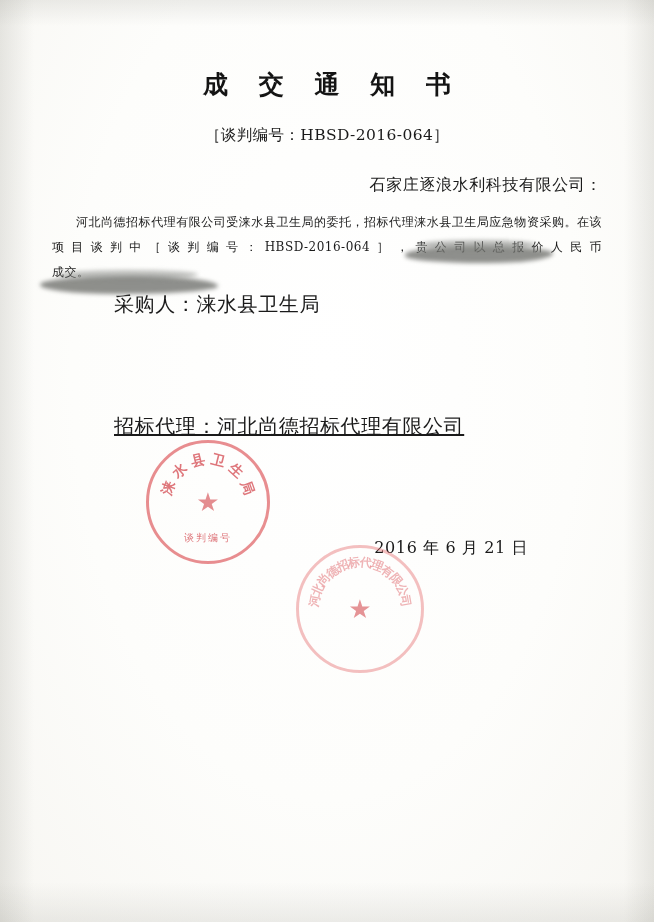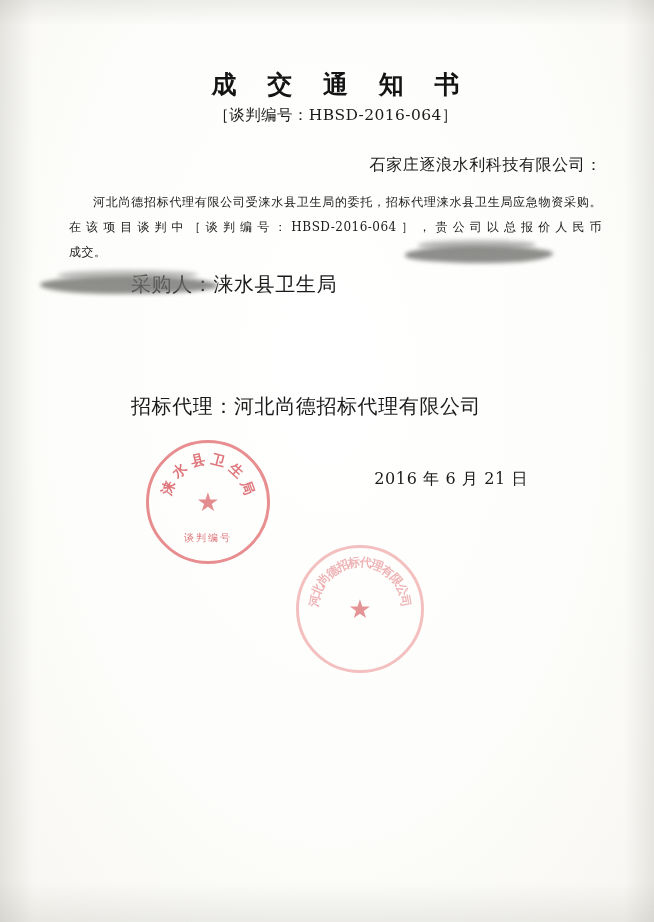--- a/index.html
+++ b/index.html
@@ -49,36 +49,36 @@
   .scan-shade-bottom {
     position: absolute;
     left: 0; right: 0; bottom: 0;
     height: 40px;
     background: linear-gradient(to top, rgba(120,120,110,0.12), rgba(255,255,255,0));
     pointer-events: none;
   }
 
   .doc-body {
     position: absolute;
-    left: 17px; right: 0; top: 0;
+    left: 0; right: 0; top: 0;
     padding: 0 52px;
   }
 
   .doc-title {
     margin-top: 68px;
     text-align: center;
     font-size: 25px;
     font-weight: bold;
     letter-spacing: 11px;
     text-indent: 11px;
     color: #141414;
   }
 
   .doc-subtitle {
-    margin-top: 4px;
+    margin-top: 24px;
     text-align: center;
     font-size: 15.5px;
     color: #1a1a1a;
     letter-spacing: 0.4px;
   }
 
   .addressee {
     margin-top: 24px;
     font-size: 16px;
     line-height: 1.9;
@@ -95,24 +95,24 @@
     text-indent: 2em;
   }
 
   .sign-block {
     font-size: 20px;
     line-height: 2.0;
     letter-spacing: 0.6px;
     padding-left: 62px;
   }
   .sign-row { margin-top: 0; }
-  .sign-row.second { margin-top: 82px; }
+  .sign-row.second { margin-top: 82px; text-decoration: underline; }
 
   .date-row {
-    margin-top: 43px;
+    margin-top: 92px;
     text-align: right;
     padding-right: 74px;
     font-size: 16px;
     letter-spacing: 0.6px;
   }
 
   
   .redaction {
     position: absolute;
     border-radius: 48% 52% 45% 55% / 55% 45% 58% 42%;

